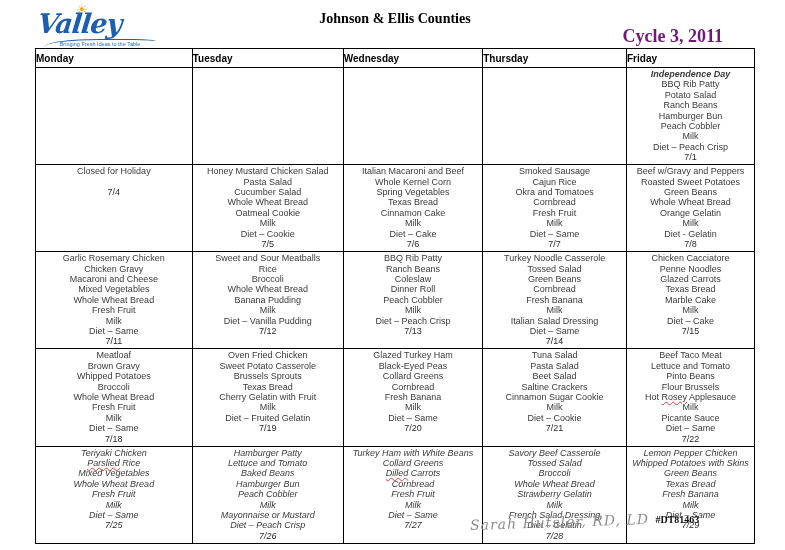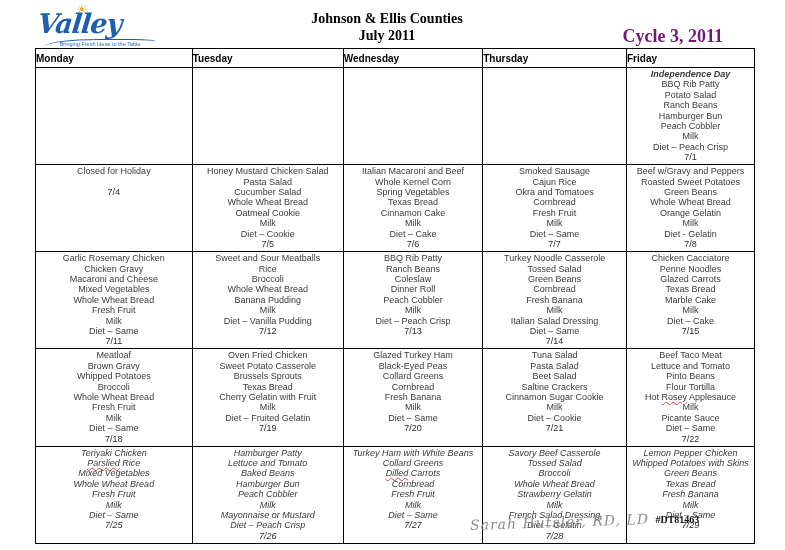--- a/index.html
+++ b/index.html
@@ -15,21 +15,21 @@
     font-family:"DejaVu Serif",serif;font-style:italic;font-weight:bold;
     font-size:27px;color:#1d5fae;letter-spacing:-1px;transform:skewX(-6deg);
   }
   .logo-tagline{
     position:absolute;left:14px;top:33px;width:112px;
     font-size:5.5px;color:#2a6db5;border-top:1.5px solid #1d5fae;
     border-radius:50% 20% 0 0/100% 30% 0 0;padding-top:1px;text-align:center;
     white-space:nowrap;overflow:hidden;
   }
   .title-block{
-    position:absolute;left:232px;top:10px;width:310px;text-align:center;
+    position:absolute;left:240px;top:10px;width:310px;text-align:center;
     font-family:"Liberation Serif",serif;font-weight:bold;font-size:14px;color:#000;
     line-height:17px;
   }
   .cycle{
     position:absolute;right:62px;top:26px;
     font-family:"Liberation Serif",serif;font-weight:bold;font-size:18px;color:#701a75;
   }
   
   table.menu{
     position:absolute;left:35px;top:48px;width:720px;
@@ -64,21 +64,20 @@
 <body>
 
 <div class="logo">
   <span class="logo-sun">☀</span>
   <span class="logo-word">Valley</span>
   <span class="logo-tagline">Bringing Fresh Ideas to the Table</span>
 </div>
 
 <div class="title-block">
   <div>Johnson &amp; Ellis Counties</div>
-  <div>July 2011</div>
 </div>
 
 <div class="cycle">Cycle 3, 2011</div>
 
 <table class="menu">
   <colgroup>
       <col style="width: 21.8%;">
       <col style="width: 21%;">
       <col style="width: 19.4%;">
       <col style="width: 20%;">
@@ -332,21 +331,21 @@
             </div>
             <div class="cell-date">7/21</div>
           </div>
         </td>
         <td>
           <div class="cell-inner">
             <div class="cell-items">
               <div class="item">Beef Taco Meat</div>
               <div class="item">Lettuce and Tomato</div>
               <div class="item">Pinto Beans</div>
-              <div class="item">Flour Tortilla</div>
+              <div class="item">Flour Brussels</div>
               <div class="item">Hot <span class="squiggle">Rosey</span> Applesauce</div>
               <div class="item">Milk</div>
               <div class="item">Picante Sauce</div>
               <div class="item">Diet – Same</div>
             </div>
             <div class="cell-date">7/22</div>
           </div>
         </td>
       </tr>
       <tr style="height: 95px; font-style: italic;">

